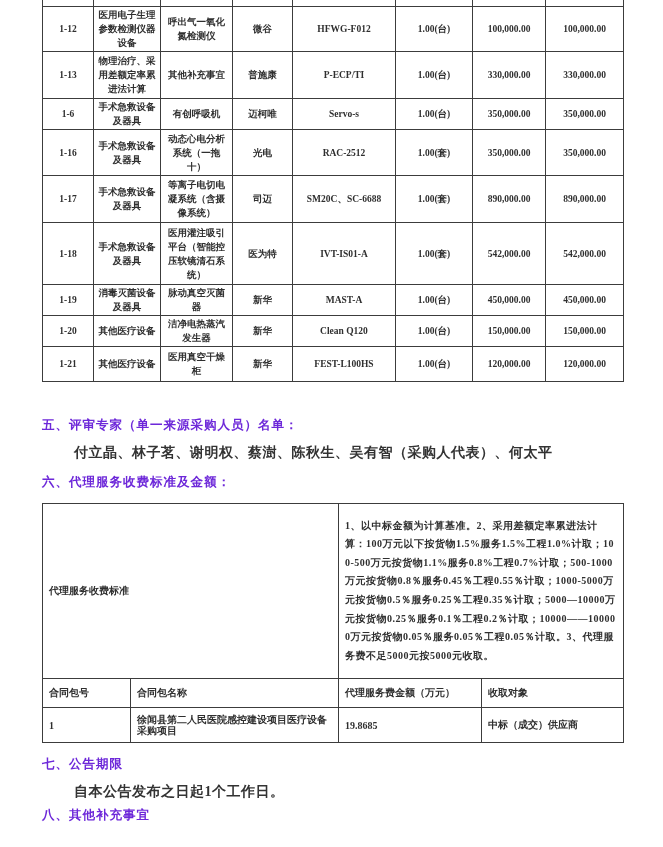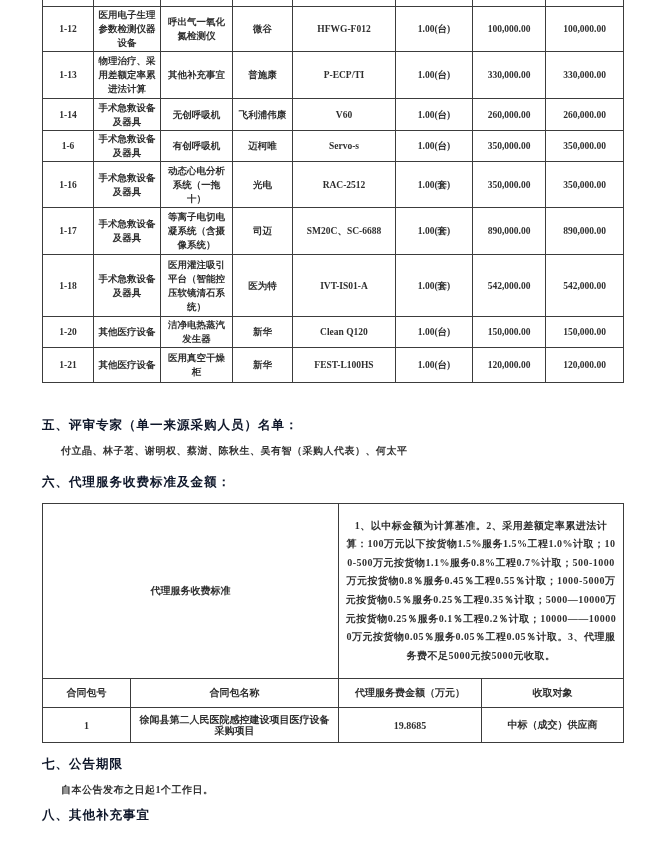--- a/index.html
+++ b/index.html
@@ -11,28 +11,28 @@
   .tblwrap{position:absolute;left:42px;top:0;width:583px;height:409px;overflow:hidden;}
   table.grid{border-collapse:collapse;table-layout:fixed;width:581px;margin-top:-1px;}
   table.grid td{
     border:1px solid #3c3c3c;font-size:9.5px;line-height:14px;text-align:center;
     vertical-align:middle;padding:1px 3px;font-weight:bold;color:#2f2f2f;
     overflow:hidden;word-break:break-all;
   }
   td.num{text-align:right;padding-right:6px;}
   tr.partial td{height:6px;padding:0;}
   
-  .h{position:absolute;left:42px;font-size:12.5px;font-weight:bold;color:#0f172a;letter-spacing:1px;white-space:nowrap;}
-  .b{position:absolute;left:61px;font-size:10px;font-weight:bold;color:#333;letter-spacing:0.5px;white-space:nowrap;}
+  .h{position:absolute;left:42px;font-size:12.5px;font-weight:bold;color:#6d28d9;letter-spacing:1px;white-space:nowrap;}
+  .b{position:absolute;left:74px;font-size:14px;font-weight:bold;color:#333;letter-spacing:0.5px;white-space:nowrap;}
   
   .feewrap{position:absolute;left:42px;top:503px;width:583px;}
   table.fee{border-collapse:collapse;table-layout:fixed;width:581px;}
   table.fee td{
     border:1px solid #3c3c3c;font-size:10px;font-weight:bold;color:#2f2f2f;
-    vertical-align:middle;text-align:center;padding:2px 6px;overflow:hidden;
+    vertical-align:middle;text-align:left;padding:2px 6px;overflow:hidden;
   }
   td.feetext{
     text-align:justify;line-height:18.6px;padding:4px 8px;letter-spacing:0.5px;
     word-break:break-all;vertical-align:top;
   }
   td.left{text-align:left;line-height:11px;}
   td.right{text-align:right;padding-right:6px;}
 </style>
 </head>
 <body>
@@ -75,30 +75,20 @@
       <tr style="height:47px">
         <td>1-13</td>
         <td>物理治疗、采用差额定率累进法计算</td>
         <td>其他补充事宜</td>
         <td>普施康</td>
         <td>P-ECP/TI</td>
         <td>1.00(台)</td>
         <td class="num">330,000.00</td>
         <td class="num">330,000.00</td>
       </tr>
-      <tr style="height:32px">
-        <td>1-14</td>
-        <td>手术急救设备及器具</td>
-        <td>无创呼吸机</td>
-        <td>飞利浦伟康</td>
-        <td>V60</td>
-        <td>1.00(台)</td>
-        <td class="num">260,000.00</td>
-        <td class="num">260,000.00</td>
-      </tr>
       <tr style="height:31px">
         <td>1-6</td>
         <td>手术急救设备及器具</td>
         <td>有创呼吸机</td>
         <td>迈柯唯</td>
         <td>Servo-s</td>
         <td>1.00(台)</td>
         <td class="num">350,000.00</td>
         <td class="num">350,000.00</td>
       </tr>
@@ -124,20 +114,30 @@
       </tr>
       <tr style="height:62px">
         <td>1-18</td>
         <td>手术急救设备及器具</td>
         <td>医用灌注吸引平台（智能控压软镜清石系统）</td>
         <td>医为特</td>
         <td>IVT-IS01-A</td>
         <td>1.00(套)</td>
         <td class="num">542,000.00</td>
         <td class="num">542,000.00</td>
+      </tr>
+      <tr style="height:31px">
+        <td>1-19</td>
+        <td>消毒灭菌设备及器具</td>
+        <td>脉动真空灭菌器</td>
+        <td>新华</td>
+        <td>MAST-A</td>
+        <td>1.00(台)</td>
+        <td class="num">450,000.00</td>
+        <td class="num">450,000.00</td>
       </tr>
       <tr style="height:30px">
         <td>1-20</td>
         <td>其他医疗设备</td>
         <td>洁净电热蒸汽发生器</td>
         <td>新华</td>
         <td>Clean Q120</td>
         <td>1.00(台)</td>
         <td class="num">150,000.00</td>
         <td class="num">150,000.00</td>

